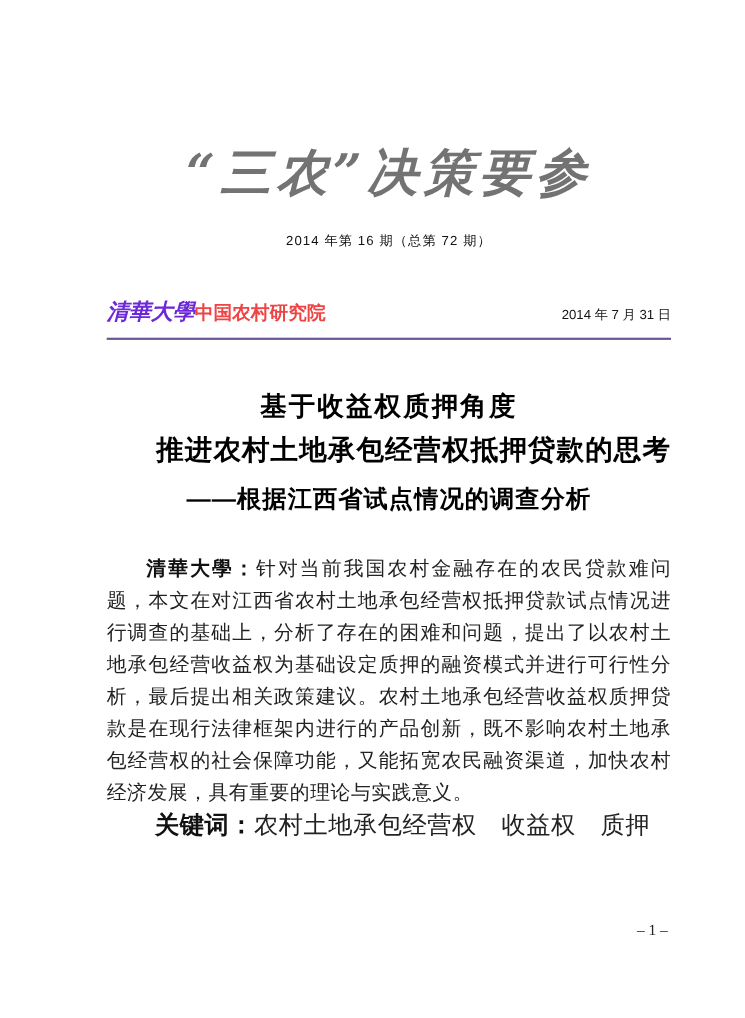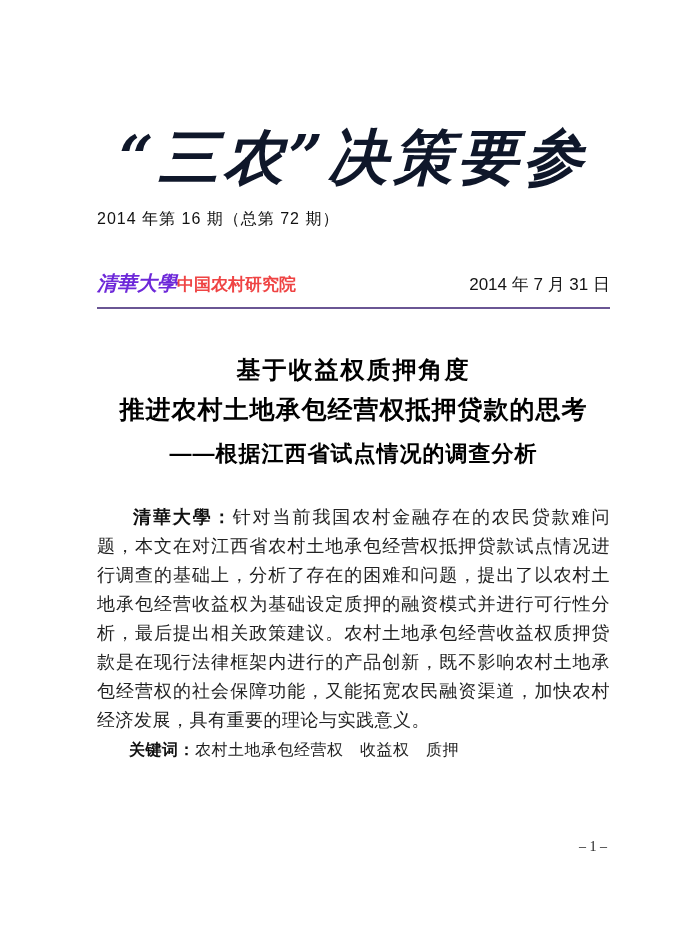--- a/index.html
+++ b/index.html
@@ -12,30 +12,31 @@
     font-family:"Liberation Serif", serif;
     color:#1c1c1c;
     overflow:hidden;
   }
   .masthead{
     margin:0;
     text-align:center;
     font-family:"DejaVu Serif", serif;
     font-style:italic;
     font-weight:bold;
-    font-size:60px;
+    font-size:46px;
     line-height:65px;
     letter-spacing:5px;
-    color:#0f172a;
+    color:#737373;
     white-space:nowrap;
   }
   .issue-line{
     margin-top:18px;
+    text-align:center;
     font-family:"Liberation Sans", sans-serif;
-    font-size:16px;
+    font-size:12px;
     line-height:22px;
     letter-spacing:1px;
     color:#111111;
   }
   .pub-row{
     margin-top:40px;
     display:flex;
     justify-content:space-between;
     align-items:baseline;
   }
@@ -48,21 +49,21 @@
     color:#6d28d9;
   }
   .publisher .inst{
     font-family:"Liberation Sans", sans-serif;
     font-weight:bold;
     font-size:17px;
     color:#ef4444;
   }
   .pub-date{
     font-family:"Liberation Sans", sans-serif;
-    font-size:17px;
+    font-size:12px;
     color:#141414;
     white-space:nowrap;
   }
   .rule{
     border:none;
     border-top:2px solid #6a5694;
     margin:10px 0 0 0;
   }
   .title1{
     margin:46px 0 0 0;
@@ -70,21 +71,21 @@
     font-family:"Liberation Sans", sans-serif;
     font-weight:bold;
     font-size:24px;
     line-height:30px;
     letter-spacing:2px;
     color:#000000;
     white-space:nowrap;
   }
   .title2{
     margin:8px 0 0 0;
-    text-align:center;
+    text-align:right;
     font-family:Liberation Sans, sans-serif;
     font-weight:bold;
     font-size:25px;
     line-height:33px;
     letter-spacing:1px;
     color:#000000;
     white-space:nowrap;
   }
   .subtitle{
     margin:16px 0 0 0;
@@ -105,21 +106,21 @@
     color:#222222;
     letter-spacing:0.5px;
   }
   .abstract-label,.keywords-label{
     font-family:"Liberation Sans", sans-serif;
     font-weight:bold;
     color:#111111;
   }
   .keywords{
     margin:0;
-    font-size:16px;
+    font-size:22px;
     line-height:29px;
     text-indent:2em;
     color:#222222;
     letter-spacing:0.5px;
   }
   .page-number{
     position:absolute;
     right:70px;
     bottom:70px;
     font-family:"Liberation Serif", serif;

